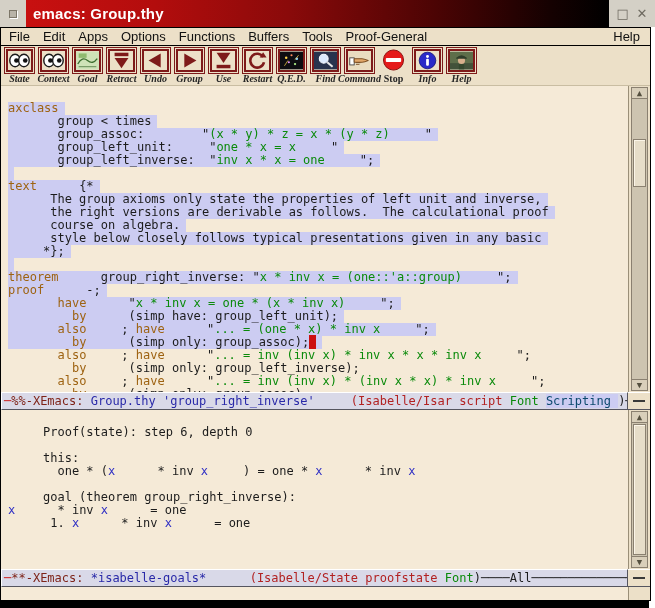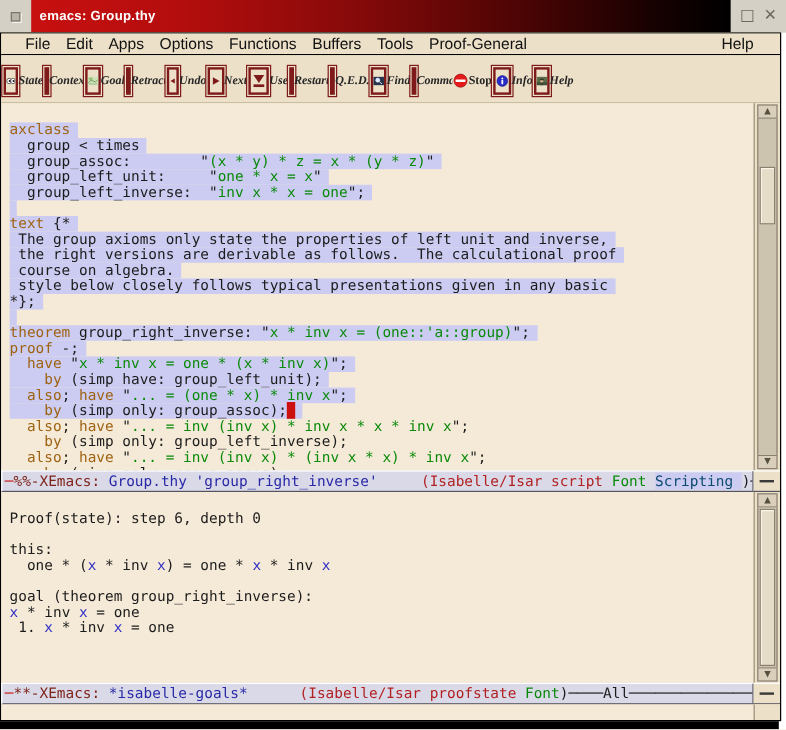--- a/index.html
+++ b/index.html
@@ -11,52 +11,52 @@
   *{margin:0;padding:0;box-sizing:border-box;}
   html,body{width:655px;height:608px;}
   body{font-family:"DejaVu Sans Mono",monospace;background:#fff;}
   .stage{position:relative;width:655px;height:608px;background:#fff;overflow:hidden;}
 
   
   .titlebar{position:absolute;left:0;top:0;width:655px;height:27px;background:#d4d0c6;display:flex;align-items:stretch;}
   .tb-left{width:26px;display:flex;align-items:center;justify-content:center;background:#d4d0c6;}
   .tb-menu-glyph{width:8px;height:8px;background:#b9b4a8;border:1px solid #7c7668;box-shadow:1px 1px 0 #fff;}
   .tb-title{flex:1;background:linear-gradient(90deg,#c81010 0%,#b30d0d 22%,#8a0a0a 45%,#4c0404 70%,#150101 90%,#000 100%);
-    color:#fff;font-family:"Liberation Sans",sans-serif;font-weight:bold;font-size:11px;
+    color:#fff;font-family:"Liberation Sans",sans-serif;font-weight:bold;font-size:15px;
     display:flex;align-items:center;padding-left:7px;letter-spacing:.2px;}
   .tb-right{width:46px;background:#d4d0c6;display:flex;align-items:center;justify-content:space-evenly;
     color:#6e6a60;font-size:13px;font-family:"DejaVu Sans",sans-serif;}
   .tb-btn{cursor:default;line-height:1;}
 
   
   .frame{position:absolute;left:0;top:27px;width:651px;height:574px;border:1px solid #000;background:var(--chrome);display:flex;flex-direction:column;}
 
   .menubar{height:20px;border-bottom:1px solid #000;background:var(--chrome);display:flex;align-items:center;
-    font-family:"Liberation Sans",sans-serif;font-size:13px;color:#111;padding:0 20px;}
+    font-family:"Liberation Sans",sans-serif;font-size:13px;color:#111;padding:0 8px;}
   .menubar .mi{margin-right:13px;cursor:default;}
   .menubar .spacer{flex:1;}
   .menubar .mi.right{margin-right:2px;}
 
   .toolbar{height:40px;background:var(--chrome);display:flex;align-items:flex-start;padding:1px 0 0 2px;border-bottom:1px solid #c9bda2;}
-  .tbtn{width:33px;height:38px;margin-right:1px;display:flex;flex-direction:row;align-items:center;justify-content:flex-start;padding-top:2px;}
+  .tbtn{width:33px;height:38px;margin-right:1px;display:flex;flex-direction:column;align-items:center;justify-content:flex-start;padding-top:2px;}
   .iconbox{width:27px;height:23px;display:flex;align-items:center;justify-content:center;background:var(--chrome);overflow:hidden;}
   .iconbox.framed{border:2px solid var(--frame);box-shadow:0 0 0 1px var(--chrome),0 0 0 2px var(--frame);}
   .iconbox svg{display:block;width:100%;height:100%;}
   .tlabel{font-family:"Liberation Serif",serif;font-style:italic;font-weight:bold;font-size:10px;color:#262626;margin-top:2px;line-height:1;}
   .tlabel.upright{font-style:normal;}
 
   
   .textrow{display:flex;background:var(--bufbg);}
   .textrow.b1{height:306px;}
   .textrow.b2{height:176px;}
   .buffer{flex:1;overflow:hidden;padding:16px 0 0 0;font-size:12px;line-height:13px;border-radius:25px;}
   .line{height:13px;white-space:pre;padding-left:7px;}
   .line .in{display:inline-block;height:13px;}
   .line.hl .in{background:var(--hl);padding-right:6px;}
-  .c-b{color:#1c1c1c;} .c-kw{color:var(--kw);} .c-s{color:var(--str);margin-top:35px;} .c-v{color:var(--blue);}
+  .c-b{color:#1c1c1c;margin-left:35px;} .c-kw{color:var(--kw);} .c-s{color:var(--str);margin-top:35px;} .c-v{color:var(--blue);}
   .c-cur{background:var(--cursor);color:transparent;}
 
   
   .sbcol{width:22px;background:var(--chrome);border-left:1px solid #9a8f78;display:flex;flex-direction:column;padding:1px 2px;}
   .sb-arrow{height:12px;display:flex;align-items:center;justify-content:center;font-size:9px;color:#55503f;background:#d9cfba;border:1px solid #8a8070;}
   .sb-trough{flex:1;position:relative;background:#cdc4b0;border:1px solid #8a8070;border-top:none;border-bottom:none;}
   .sb-thumb{position:absolute;left:1px;right:1px;background:#e6ddc9;border:1px solid #8a8070;box-shadow:inset 1px 1px 0 #fbf5e8;}
   .sb-thumb.t1{top:40px;height:48px;}
   .sb-thumb.t2{top:1px;bottom:1px;}
 
@@ -157,21 +157,21 @@
             </svg>
           </div>
           <div class="tlabel">Undo</div>
         </div>
         <div class="tbtn">
           <div class="iconbox framed">
             <svg viewBox="0 0 24 22">
               <polygon points="6,3 6,19 20,11" fill="#7e1a1a"></polygon>
             </svg>
           </div>
-          <div class="tlabel">Next</div>
+          <div class="tlabel">Group</div>
         </div>
         <div class="tbtn">
           <div class="iconbox framed">
             <svg viewBox="0 0 24 22">
               <polygon points="4,2 20,2 12,14" fill="#7e1a1a"></polygon>
               <rect x="4" y="16" width="16" height="4" fill="#7e1a1a"></rect>
             </svg>
           </div>
           <div class="tlabel">Use</div>
         </div>
@@ -309,21 +309,21 @@
       <div class="sbcol">
         <div class="sb-arrow">▲</div>
         <div class="sb-trough">
           <div class="sb-thumb t2"></div>
         </div>
         <div class="sb-arrow">▼</div>
       </div>
     </div>
 
     <div class="mlrow">
-      <div class="modeline" id="ml2"><span class="m-r">─</span><span class="m-m">**-</span><span class="m-m">XEmacs: </span><span class="m-u">*isabelle-goals*</span><span class="m-d">      </span><span class="m-re">(Isabelle/Isar proofstate </span><span class="m-g">Font</span><span class="m-d">)────All──────────────────────────</span></div>
+      <div class="modeline" id="ml2"><span class="m-r">─</span><span class="m-m">**-</span><span class="m-m">XEmacs: </span><span class="m-u">*isabelle-goals*</span><span class="m-d">      </span><span class="m-re">(Isabelle/State proofstate </span><span class="m-g">Font</span><span class="m-d">)────All──────────────────────────</span></div>
       <div class="mlcap">
           <span class="capdash"></span>
         </div>
     </div>
 
     <div class="minirow">
       <div class="minibuffer"></div>
       <div class="minicorner"></div>
     </div>
   </div>

